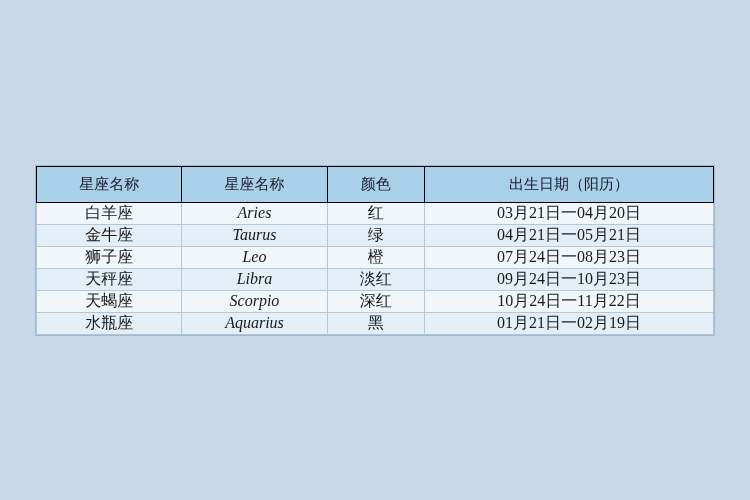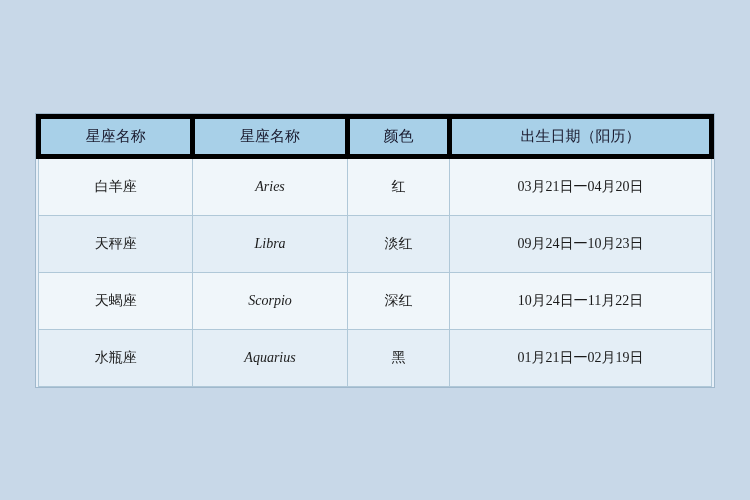--- a/index.html
+++ b/index.html
@@ -28,40 +28,40 @@
       width: 100%;
       border-collapse: collapse;
     }
 
     thead tr {
       background-color: #a8d0e8;
     }
 
     thead th {
       padding: 8px 12px;
-      border: 5px solid #000000;
+      border: 1px solid #000000;
       text-align: center;
       font-size: 15px;
       font-weight: normal;
       color: #1a1a2e;
     }
 
     tbody tr {
       background-color: #f0f6fa;
     }
 
     tbody tr:nth-child(even) {
       background-color: #e4eef6;
     }
 
     tbody td {
-      padding: 19px 12px;
+      padding: 0 12px;
       border: 1px solid #b0c8d8;
       text-align: center;
-      font-size: 14px;
+      font-size: 16px;
       color: #1a1a1a;
     }
 
     tbody td:nth-child(2) {
       font-style: italic;
     }
   </style>
 </head>
 <body>
 
@@ -76,20 +76,32 @@
       </tr>
     </thead>
     <tbody id="table-body">
     <tr>
           <td>白羊座</td>
           <td>Aries</td>
           <td>红</td>
           <td>03月21日一04月20日</td>
         </tr>
         <tr>
+          <td>金牛座</td>
+          <td>Taurus</td>
+          <td>绿</td>
+          <td>04月21日一05月21日</td>
+        </tr>
+        <tr>
+          <td>狮子座</td>
+          <td>Leo</td>
+          <td>橙</td>
+          <td>07月24日一08月23日</td>
+        </tr>
+        <tr>
           <td>天秤座</td>
           <td>Libra</td>
           <td>淡红</td>
           <td>09月24日一10月23日</td>
         </tr>
         <tr>
           <td>天蝎座</td>
           <td>Scorpio</td>
           <td>深红</td>
           <td>10月24日一11月22日</td>

